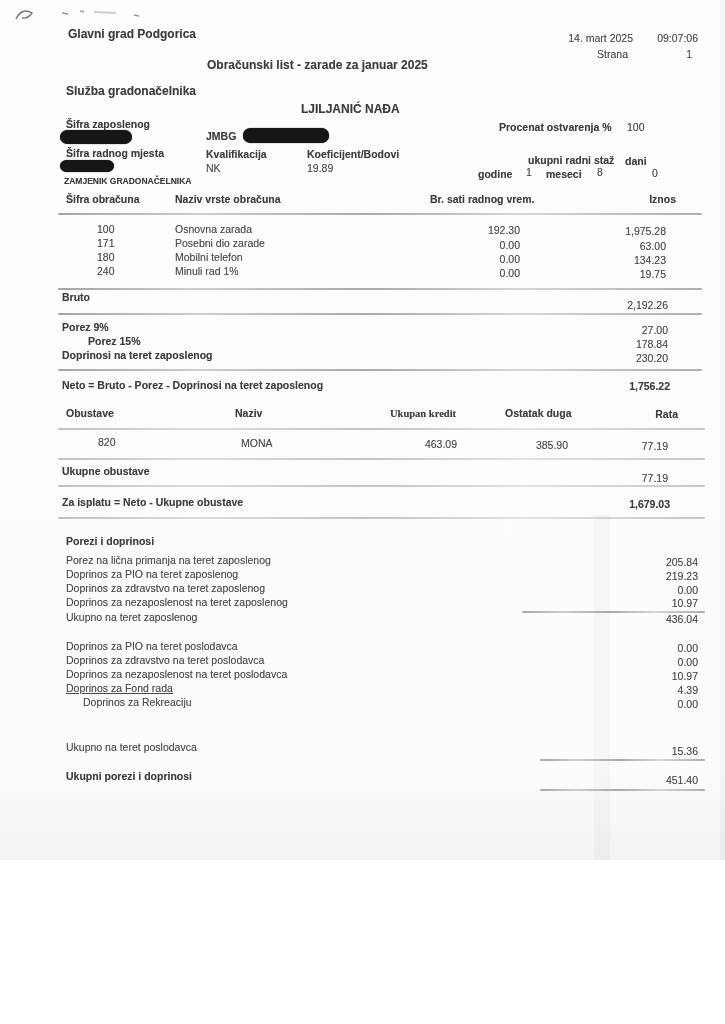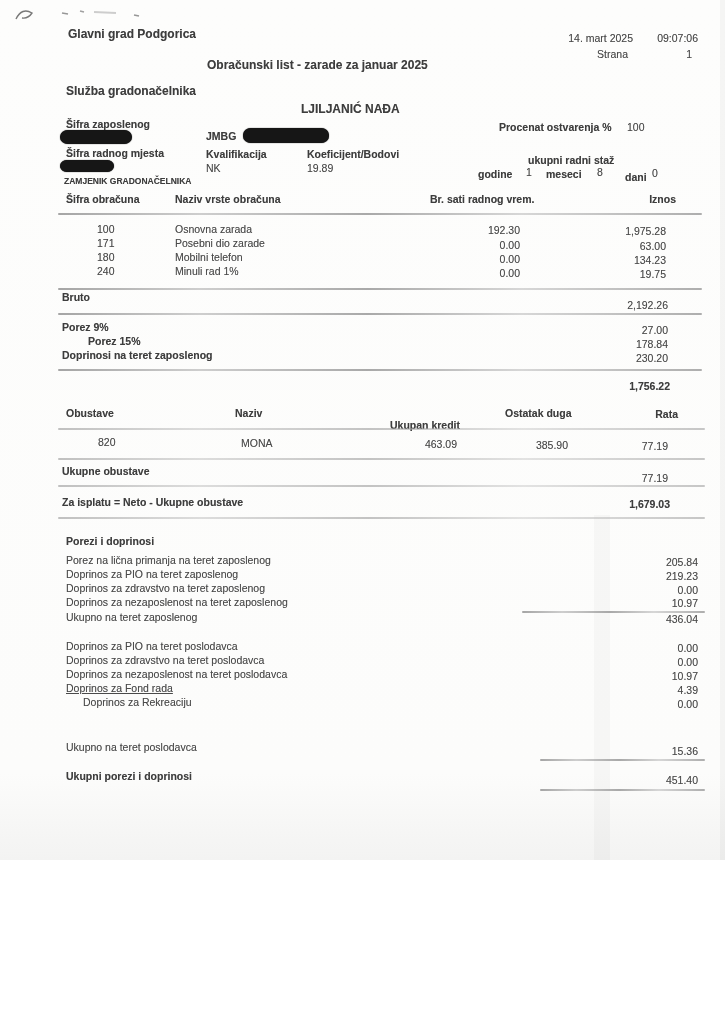--- a/index.html
+++ b/index.html
@@ -60,21 +60,21 @@
   <div class="t b" style="left:206px;top:149px;">Kvalifikacija</div>
   <div class="t" style="left:206px;top:163px;">NK</div>
   <div class="t b" style="left:307px;top:149px;">Koeficijent/Bodovi</div>
   <div class="t" style="left:307px;top:163px;">19.89</div>
 
   <div class="t b" style="left:528px;top:155px;">ukupni radni staž</div>
   <div class="t b" style="left:478px;top:169px;">godine</div>
   <div class="t" style="left:526px;top:167px;">1</div>
   <div class="t b" style="left:546px;top:169px;">meseci</div>
   <div class="t" style="left:597px;top:167px;">8</div>
-  <div class="t b" style="left:625px;top:172px;">dani</div>
+  <div class="t b" style="left:625px;top:156px;">dani</div>
   <div class="t" style="left:652px;top:168px;">0</div>
 
   <div class="t b sm" style="left:64px;top:177px;">ZAMJENIK GRADONAČELNIKA</div>
 
   <div class="t b" style="left:66px;top:194px;">Šifra obračuna</div>
   <div class="t b" style="left:175px;top:194px;">Naziv vrste obračuna</div>
   <div class="t b" style="left:430px;top:194px;">Br. sati radnog vrem.</div>
   <div class="t b ra" style="right:49px;top:194px;">Iznos</div>
   <div class="hr" style="left:58px;top:213px;width:644px;"></div>
 
@@ -104,25 +104,26 @@
   <div class="hr" style="left:58px;top:313px;width:644px;"></div>
 
   <div class="t b" style="left:62px;top:322px;">Porez 9%</div>
   <div class="t ra" style="right:57px;top:325px;">27.00</div>
   <div class="t b" style="left:62px;top:336px;padding-left:26px;">Porez 15%</div>
   <div class="t ra" style="right:57px;top:339px;">178.84</div>
   <div class="t b" style="left:62px;top:350px;">Doprinosi na teret zaposlenog</div>
   <div class="t ra" style="right:57px;top:353px;">230.20</div>
   <div class="hr" style="left:58px;top:369px;width:644px;"></div>
 
+  <div class="t b" style="left:62px;top:380px;">Neto = Bruto - Porez - Doprinosi na teret zaposlenog</div>
   <div class="t b ra" style="right:55px;top:381px;">1,756.22</div>
 
   <div class="t b" style="left:66px;top:408px;">Obustave</div>
   <div class="t b" style="left:235px;top:408px;">Naziv</div>
-  <div class="t b" style="left:390px;top:420px;">Ukupan kredit</div>
+  <div class="t b" style="left:390px;top:408px;font-family:Liberation Serif, serif;">Ukupan kredit</div>
   <div class="t b" style="left:505px;top:408px;">Ostatak duga</div>
   <div class="t b ra" style="right:47px;top:409px;">Rata</div>
   <div class="hr faint" style="left:58px;top:428px;width:647px;"></div>
 
   <div class="t" style="left:98px;top:437px;">820</div>
   <div class="t" style="left:241px;top:438px;">MONA</div>
   <div class="t ra" style="right:268px;top:439px;">463.09</div>
   <div class="t ra" style="right:157px;top:440px;">385.90</div>
   <div class="t ra" style="right:57px;top:441px;">77.19</div>
   <div class="hr faint" style="left:58px;top:458px;width:647px;"></div>

